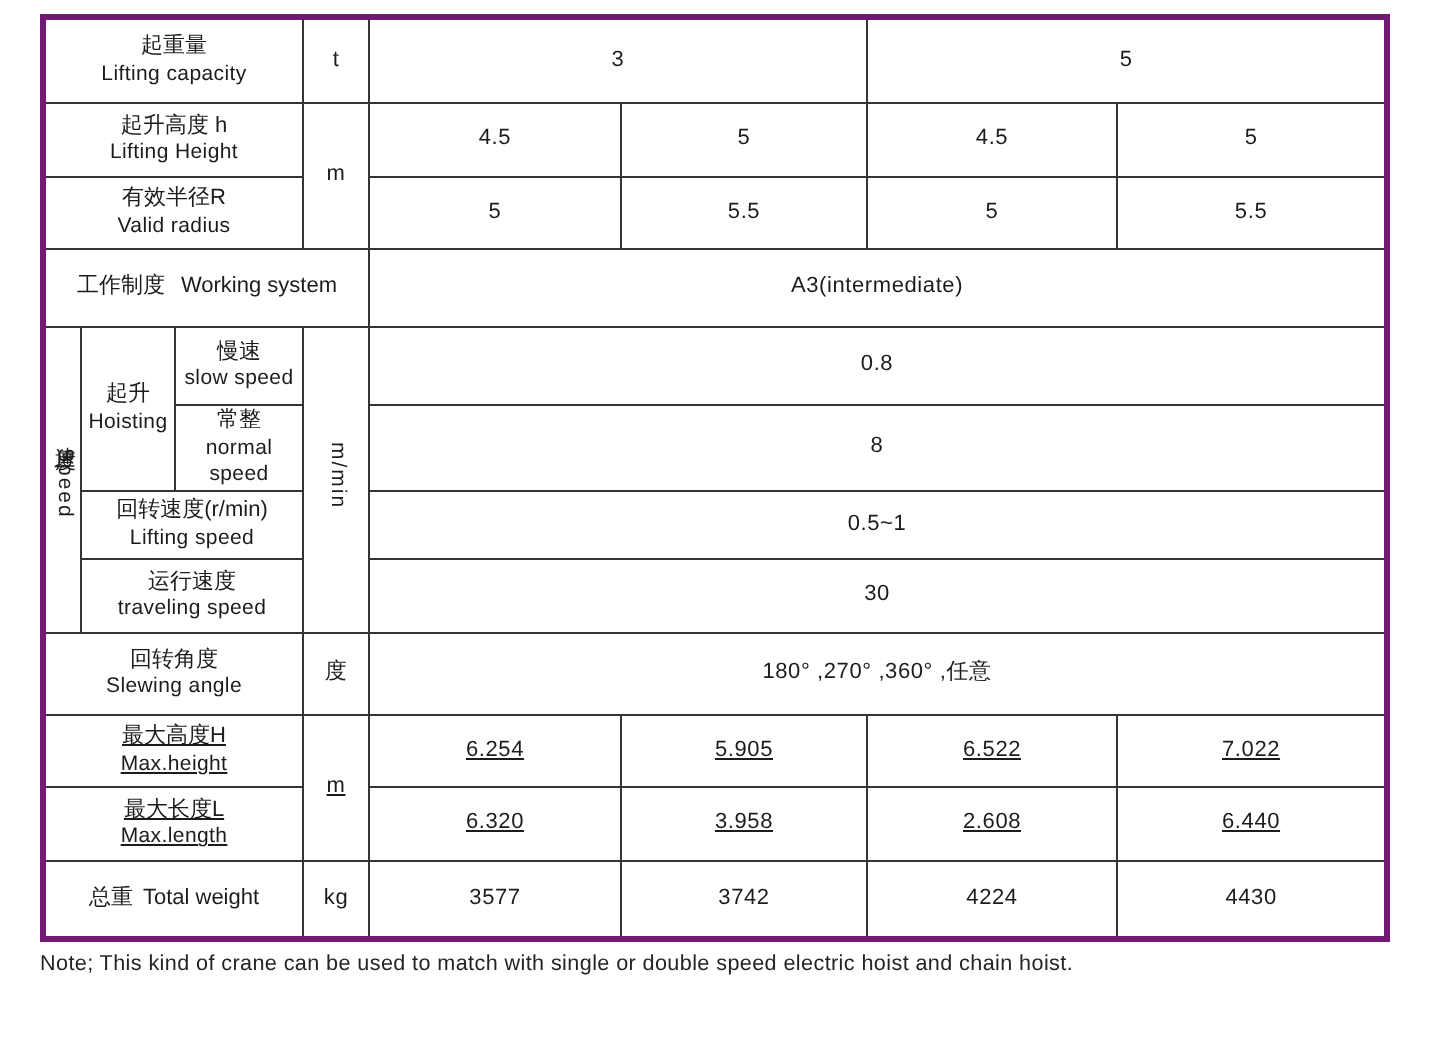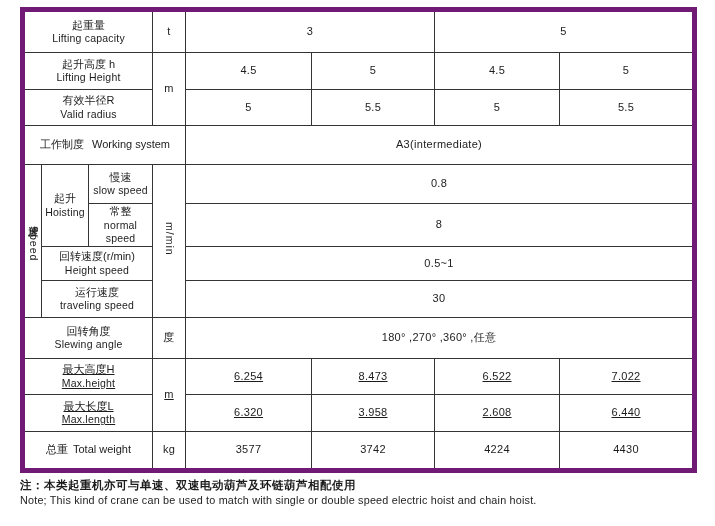--- a/index.html
+++ b/index.html
@@ -11,21 +11,21 @@
   }
   .page { padding:7px 17px 0 20px; }
 
   .title { margin:0 0 11px 0; font-size:15px; font-weight:bold; letter-spacing:.3px; }
   .title .title-en { margin-left:9px; }
 
   table.spec {
     border-collapse:collapse;
     table-layout:fixed;
     width:674px;
-    border:5px solid #701a75;
+    border:3px solid #701a75;
   }
   table.spec td {
     border:1px solid #343434;
     text-align:center;
     vertical-align:middle;
     padding:1px 2px;
     font-size:11px;
     line-height:1.25;
     overflow:hidden;
   }
@@ -142,21 +142,21 @@
       <td>
         <span class="lab-zh">常整</span>
         <span class="lab-en">normal speed</span>
       </td>
       <td colspan="4"><span class="val">8</span></td>
     </tr>
 
     <tr class="r7">
       <td colspan="2">
         <span class="lab-zh">回转速度(r/min)</span>
-        <span class="lab-en">Height speed</span>
+        <span class="lab-en">Lifting speed</span>
       </td>
       <td colspan="4"><span class="val">0.5~1</span></td>
     </tr>
 
     <tr class="r8">
       <td colspan="2">
         <span class="lab-zh">运行速度</span>
         <span class="lab-en">traveling speed</span>
       </td>
       <td colspan="4"><span class="val">30</span></td>
@@ -171,21 +171,21 @@
       <td colspan="4"><span class="val">180° ,270° ,360° ,任意</span></td>
     </tr>
 
     <tr class="r10">
       <td colspan="3">
         <span class="lab-zh">最大高度H</span>
         <span class="lab-en">Max.height</span>
       </td>
       <td rowspan="2"><span class="val">m</span></td>
       <td><span class="val">6.254</span></td>
-      <td><span class="val">8.473</span></td>
+      <td><span class="val">5.905</span></td>
       <td><span class="val">6.522</span></td>
       <td><span class="val">7.022</span></td>
     </tr>
 
     <tr class="r11">
       <td colspan="3">
         <span class="lab-zh">最大长度L</span>
         <span class="lab-en">Max.length</span>
       </td>
       <td><span class="val">6.320</span></td>
@@ -201,17 +201,16 @@
       <td><span class="val">kg</span></td>
       <td><span class="val">3577</span></td>
       <td><span class="val">3742</span></td>
       <td><span class="val">4224</span></td>
       <td><span class="val">4430</span></td>
     </tr>
   </tbody>
     </table>
 
   <div class="note">
-    <p class="note-zh">注：本类起重机亦可与单速、双速电动葫芦及环链葫芦相配使用</p>
     <p class="note-en">Note; This kind of crane can be used to match with single or double speed electric hoist and chain hoist.</p>
   </div>
 
 </div>
 
 </body></html>

